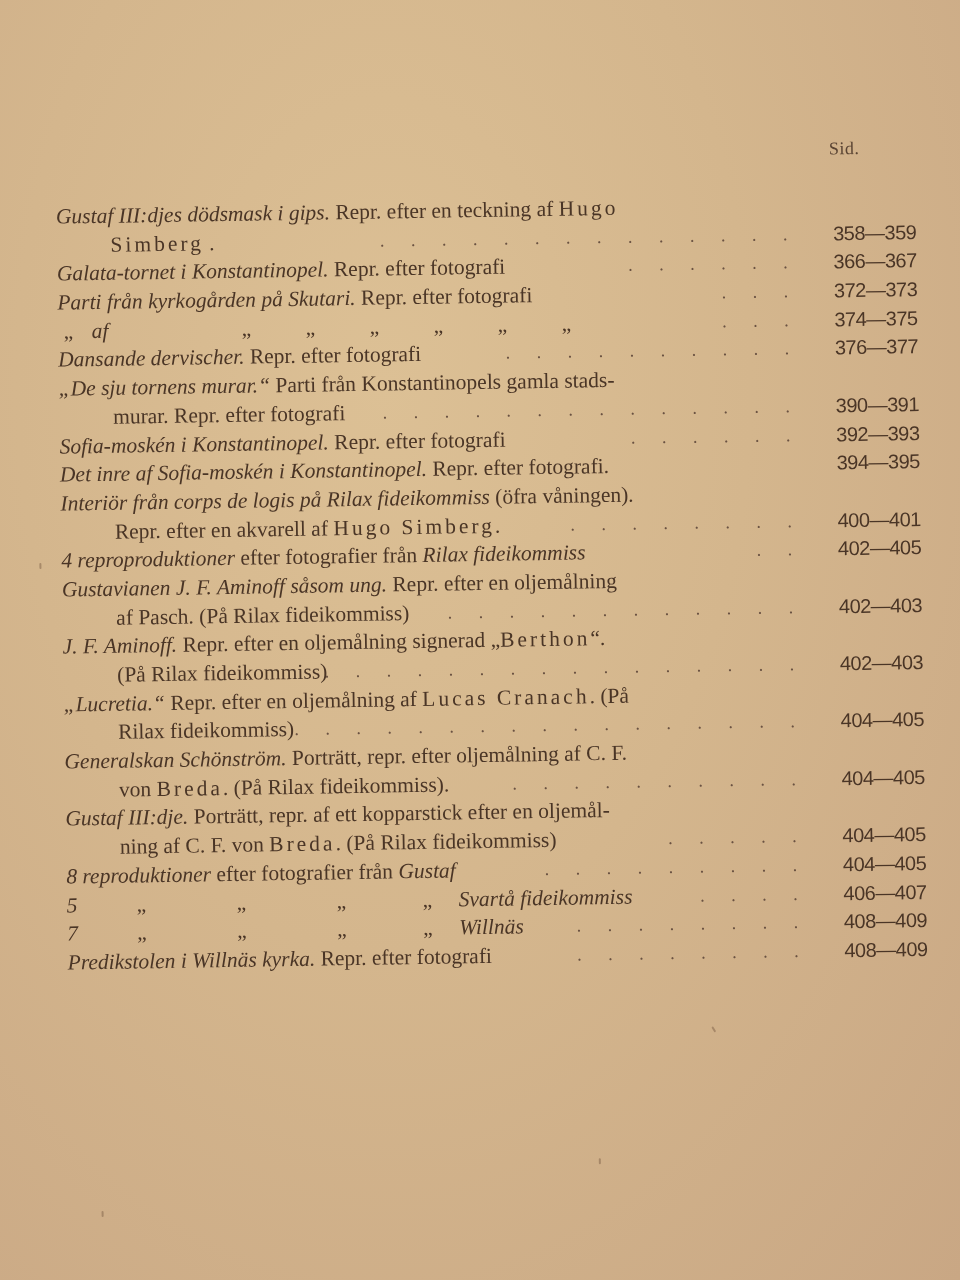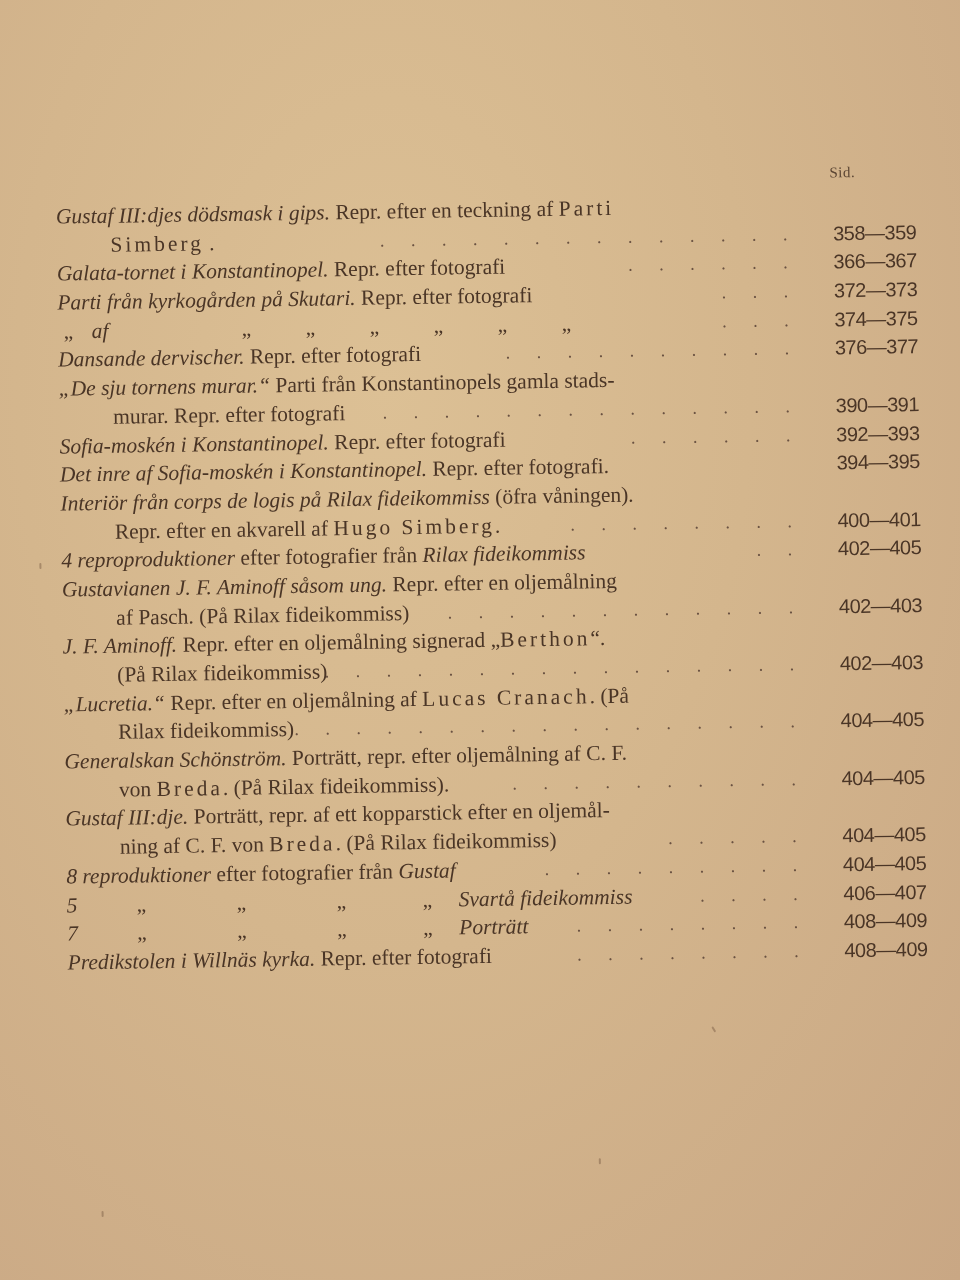--- a/index.html
+++ b/index.html
@@ -20,22 +20,22 @@
       left: 0;
       top: 0;
       width: 960px;
       height: 1280px;
       transform: rotate(-0.9deg);
       transform-origin: 480px 600px;
     }
     .sid-header {
       position: absolute;
       left: 836px;
-      top: 170px;
-      font-size: 15px;
+      top: 144px;
+      font-size: 18px;
       letter-spacing: 0.5px;
       color: #5a4433;
     }
     .list {
       position: absolute;
       left: 62px;
       top: 196px;
       width: 860px;
     }
     .line {
@@ -91,21 +91,21 @@
 </head>
 <body>
 
 <div class="page">
   <div class="sid-header">Sid.</div>
 
   <div class="list">
 
     <div class="line">
       <span class="text">
-        <span class="it">Gustaf III:djes dödsmask i gips.</span><span> Repr. efter en teckning af </span><span class="sp">Parti</span>
+        <span class="it">Gustaf III:djes dödsmask i gips.</span><span> Repr. efter en teckning af </span><span class="sp">Hugo</span>
       </span>
     </div>
     <div class="line cont">
       <span class="text"><span class="sp">Simberg</span><span> .</span></span>
       <span class="leader">. . . . . . . . . . . . . .</span>
       <span class="pages">358—359</span>
     </div>
 
     <div class="line">
       <span class="text"><span class="it">Galata-tornet i Konstantinopel.</span><span> Repr. efter fotografi</span></span>
@@ -222,21 +222,21 @@
     <div class="line ditto-row">
       <span class="text">
         <span class="it" style="width:70px;">5</span><span style="width:100px;">„</span><span style="width:100px;">„</span><span style="width:86px;">„</span><span style="width:36px;">„</span><span class="it">Svartå fideikommiss</span>
       </span>
       <span class="leader">. . . .</span>
       <span class="pages">406—407</span>
     </div>
 
     <div class="line ditto-row">
       <span class="text">
-        <span class="it" style="width:70px;">7</span><span style="width:100px;">„</span><span style="width:100px;">„</span><span style="width:86px;">„</span><span style="width:36px;">„</span><span class="it">Porträtt</span>
+        <span class="it" style="width:70px;">7</span><span style="width:100px;">„</span><span style="width:100px;">„</span><span style="width:86px;">„</span><span style="width:36px;">„</span><span class="it">Willnäs</span>
       </span>
       <span class="leader">. . . . . . . .</span>
       <span class="pages">408—409</span>
     </div>
 
     <div class="line">
       <span class="text"><span class="it">Predikstolen i Willnäs kyrka.</span><span> Repr. efter fotografi</span></span>
       <span class="leader">. . . . . . . .</span>
       <span class="pages">408—409</span>
     </div>

